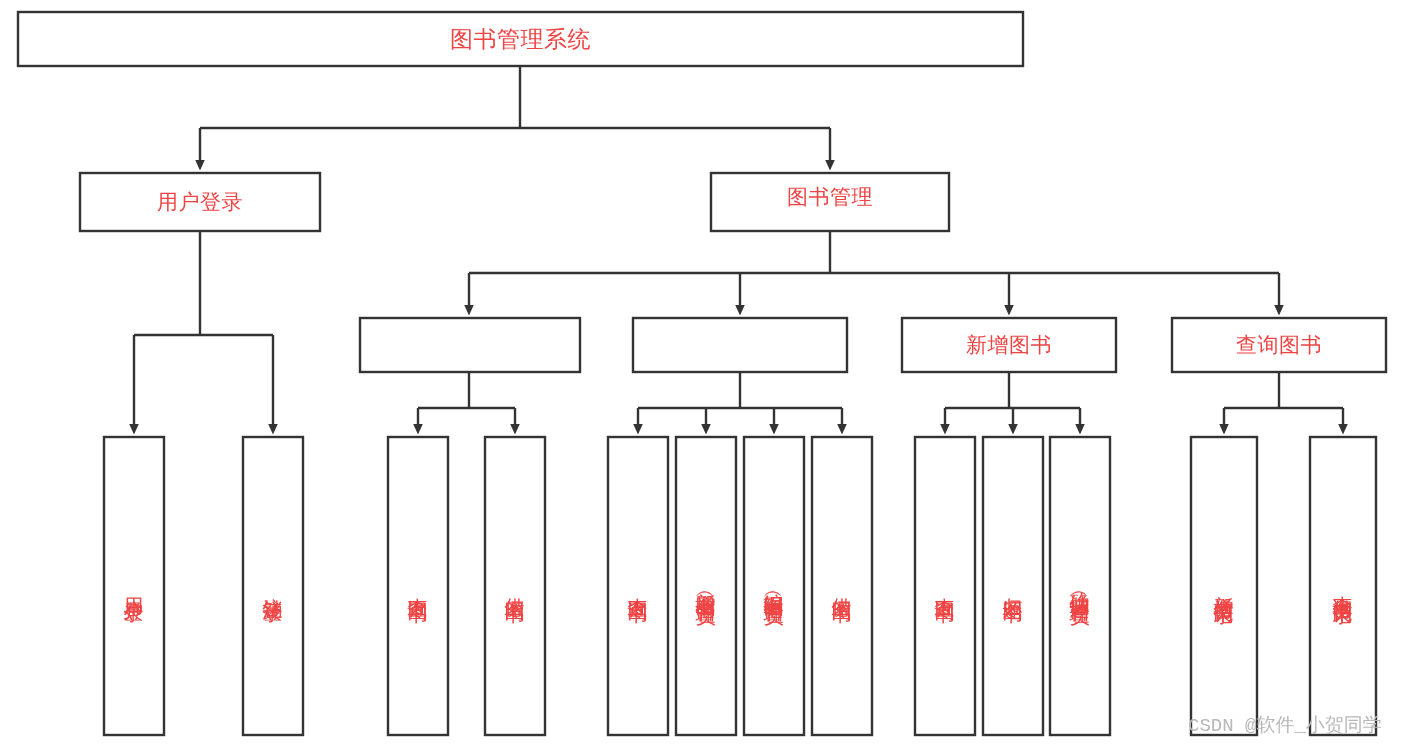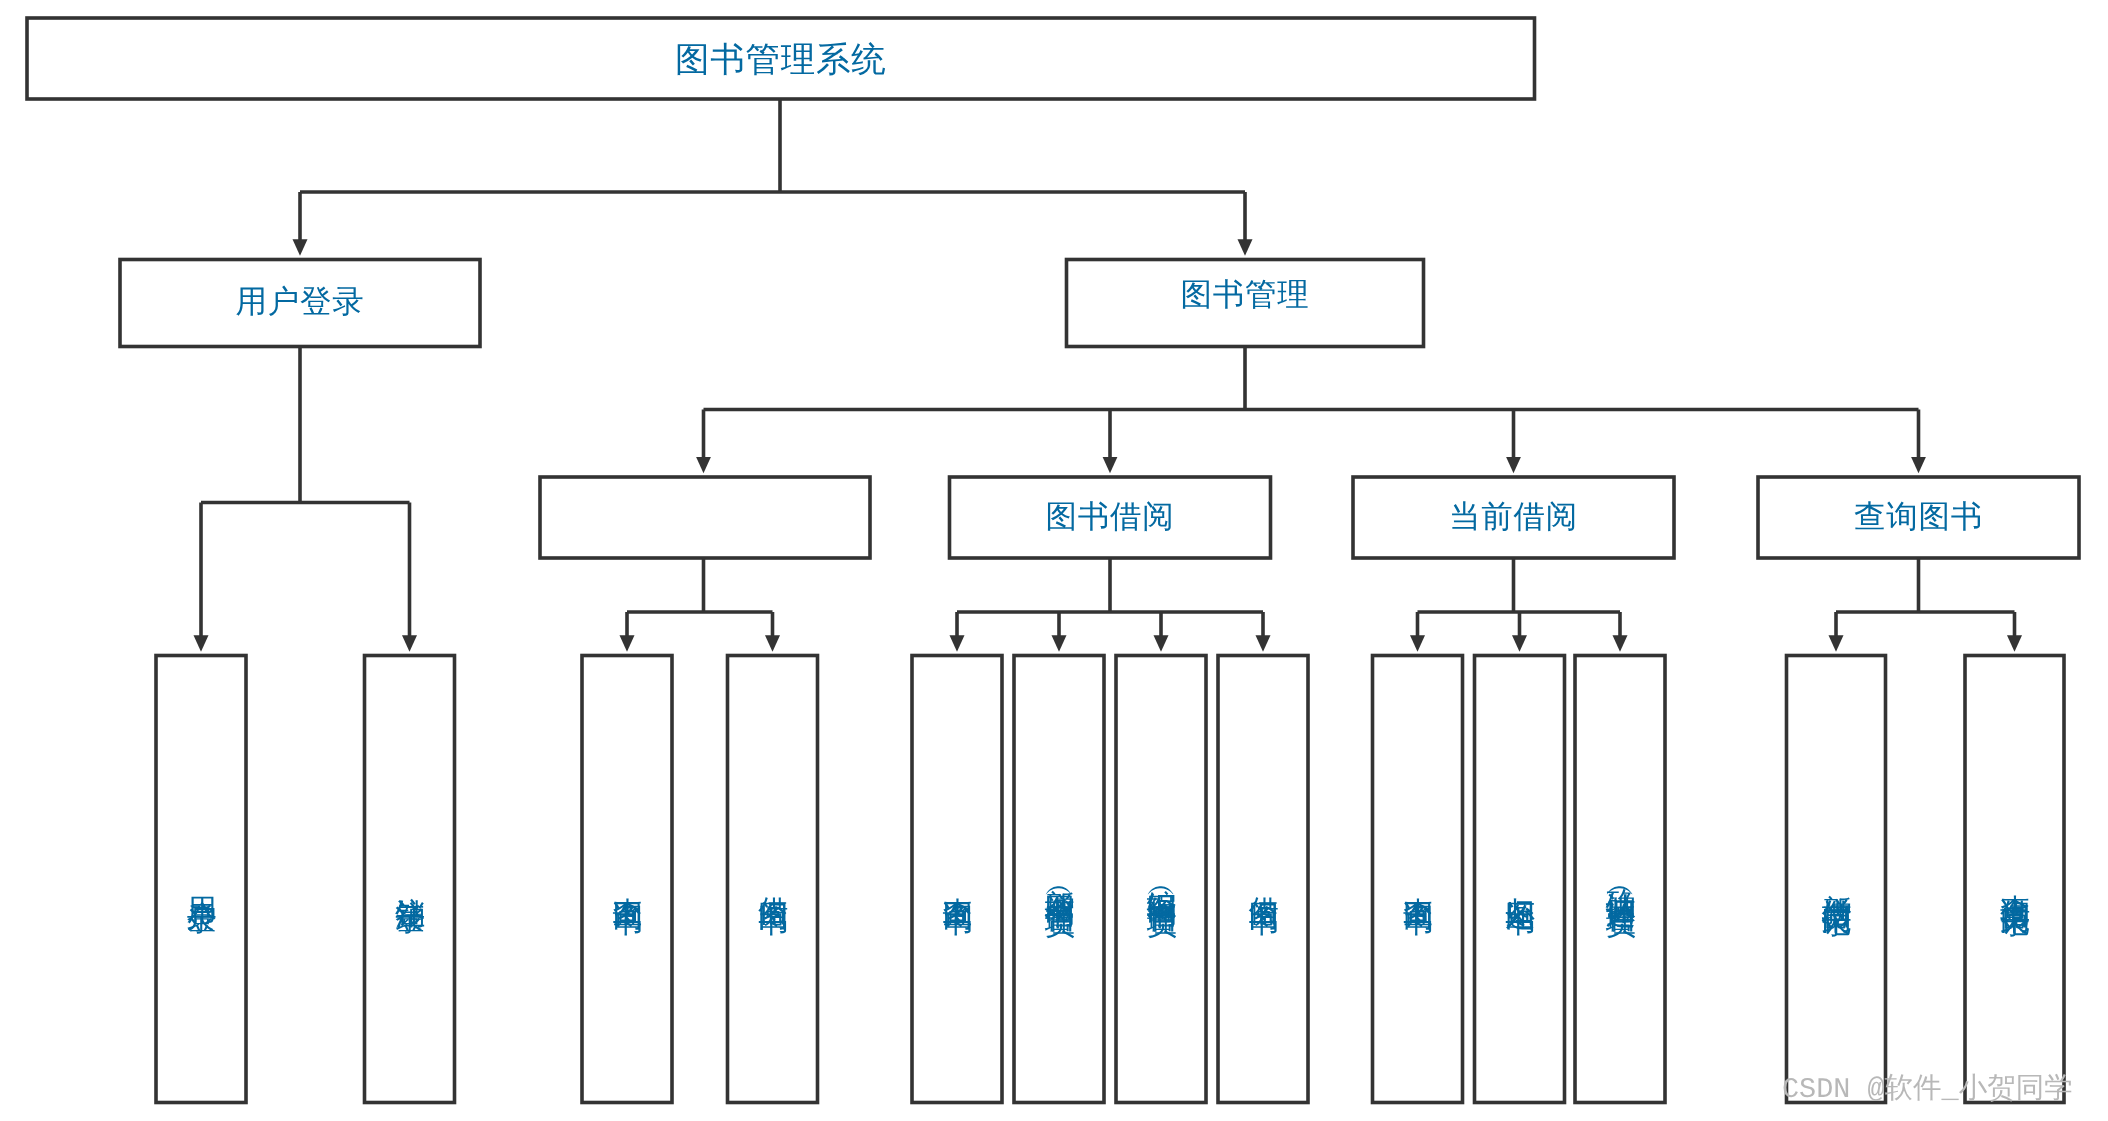--- a/index.html
+++ b/index.html
@@ -37,21 +37,21 @@
   }
   .arrow-head {
     fill: #333333;
     stroke: none;
   }
   .node-label {
     position: absolute;
     display: flex;
     align-items: center;
     justify-content: center;
-    color: #0369a1;
+    color: #ef4444;
     font-family: "Liberation Sans", "DejaVu Sans", sans-serif;
     font-size: 21px;
     line-height: 1.06;
     letter-spacing: 0.5px;
     pointer-events: none;
     box-sizing: border-box;
   }
   .node-label.vertical {
     writing-mode: vertical-rl;
     text-orientation: upright;
@@ -149,22 +149,21 @@
     <path class="conn-line" d="M1224,408 L1343,408"></path>
     <path class="conn-line" d="M1224,408 L1224,425" marker-end="url(#arrow)"></path>
     <path class="conn-line" d="M1343,408 L1343,425" marker-end="url(#arrow)"></path>
   </svg>
 
   <div class="node-label" style="left:18px;  top:12px;  width:1005px; height:54px; font-size:23px;">图书管理系统</div>
 
   <div class="node-label" style="left:80px;  top:173px; width:240px; height:58px;">用户登录</div>
   <div class="node-label" style="left:711px; top:173px; width:238px; height:48px;">图书管理</div>
 
-  <div class="node-label" style="left:633px; top:318px; width:214px; height:54px;">图书借阅</div>
-  <div class="node-label" style="left:902px; top:318px; width:214px; height:54px;">当前借阅</div>
+  <div class="node-label" style="left:902px; top:318px; width:214px; height:54px;">新增图书</div>
   <div class="node-label" style="left:1172px;top:318px; width:214px; height:54px;">查询图书</div>
 
   <div class="node-label vertical" style="left:104px; top:437px; width:60px; height:298px;">用户登录</div>
   <div class="node-label vertical" style="left:243px; top:437px; width:60px; height:298px;">注销登录</div>
 
   <div class="node-label vertical" style="left:388px; top:437px; width:60px; height:298px;">查询图书</div>
   <div class="node-label vertical" style="left:485px; top:437px; width:60px; height:298px;">借阅图书</div>
 
   <div class="node-label vertical" style="left:608px; top:437px; width:60px; height:298px;">查询图书</div>
   <div class="node-label vertical" style="left:676px; top:437px; width:60px; height:298px;">新增图书（管理员）</div>

